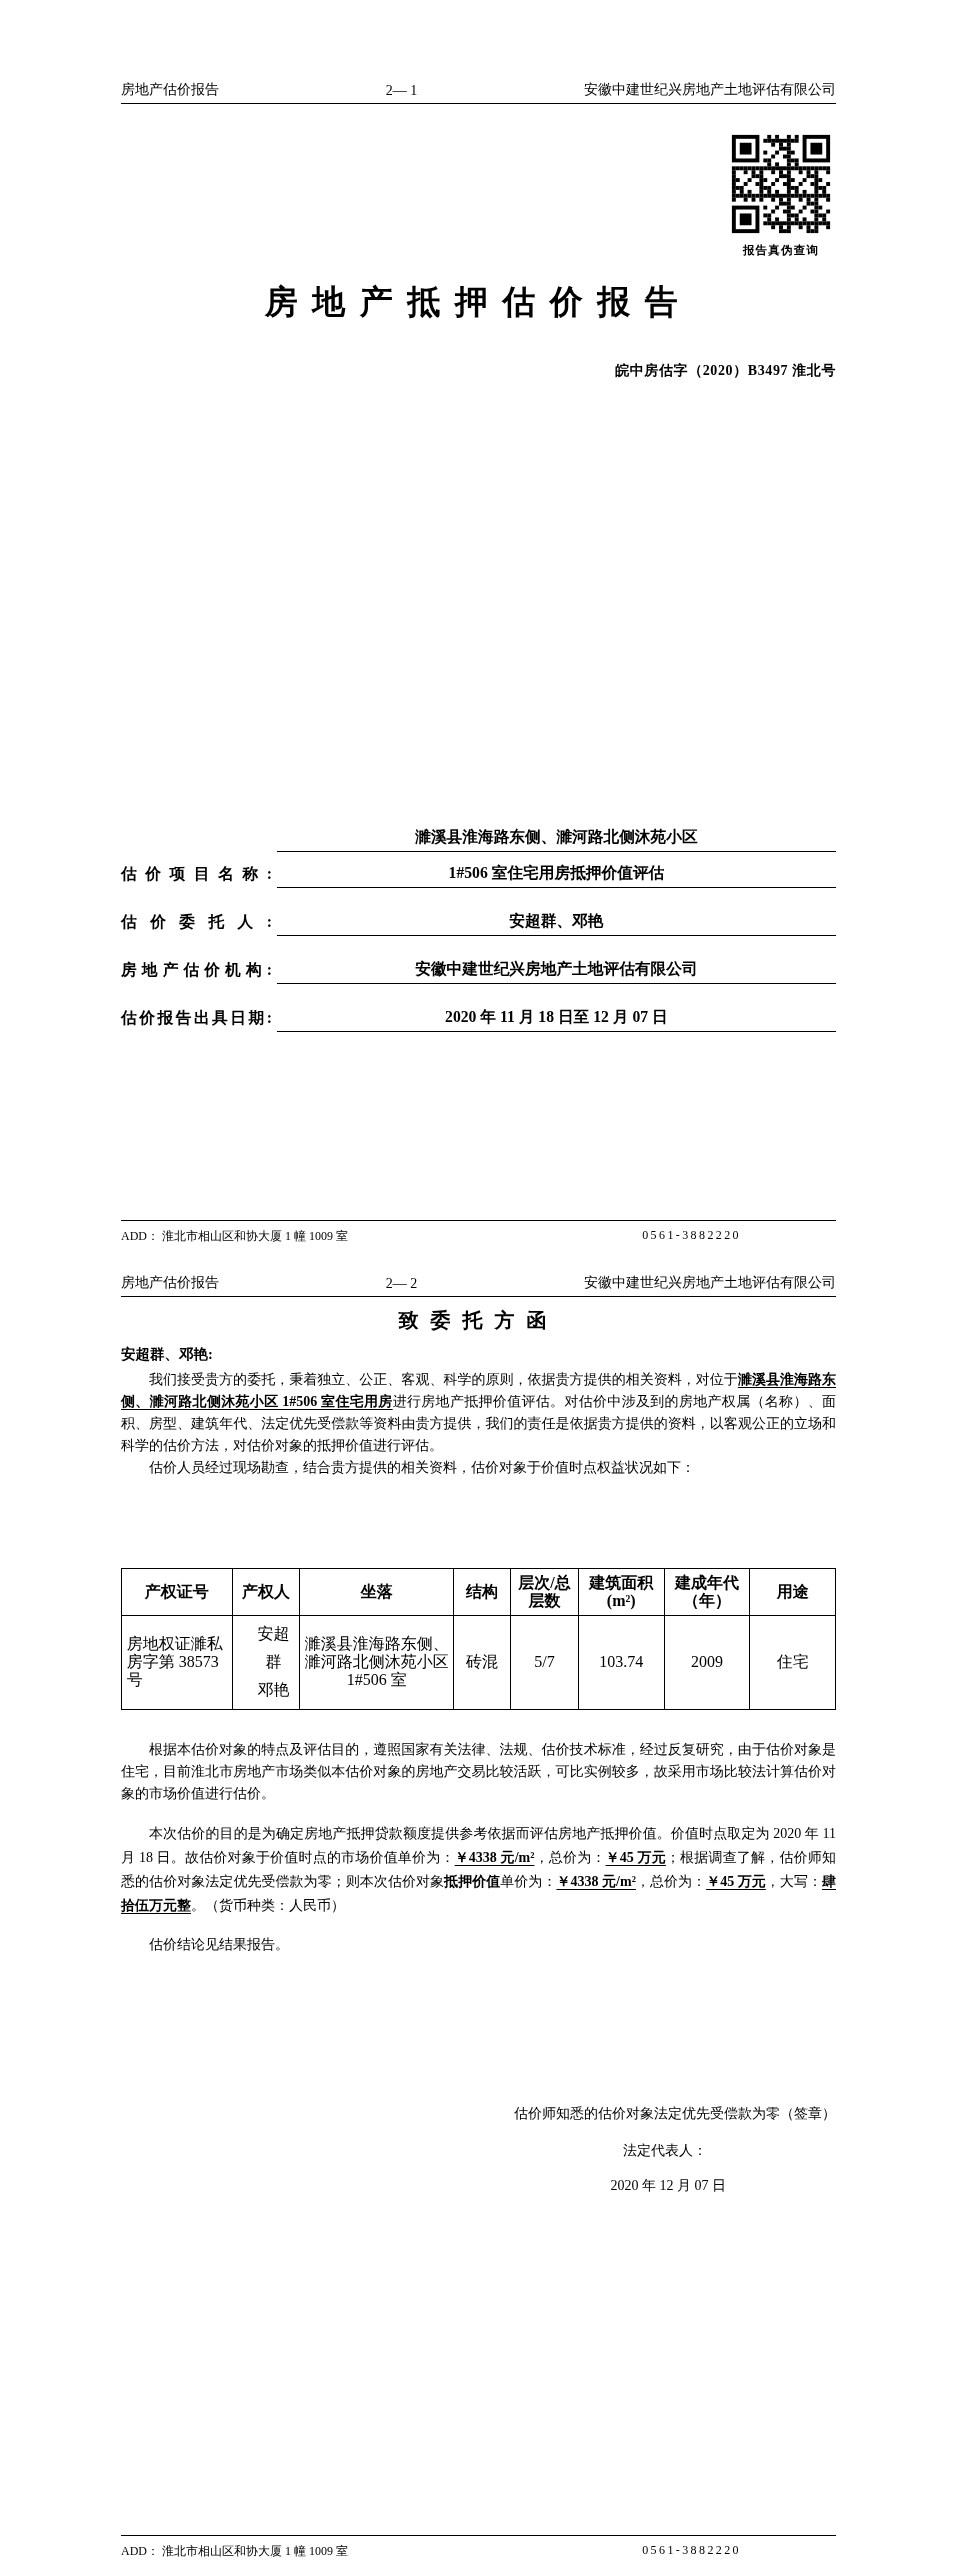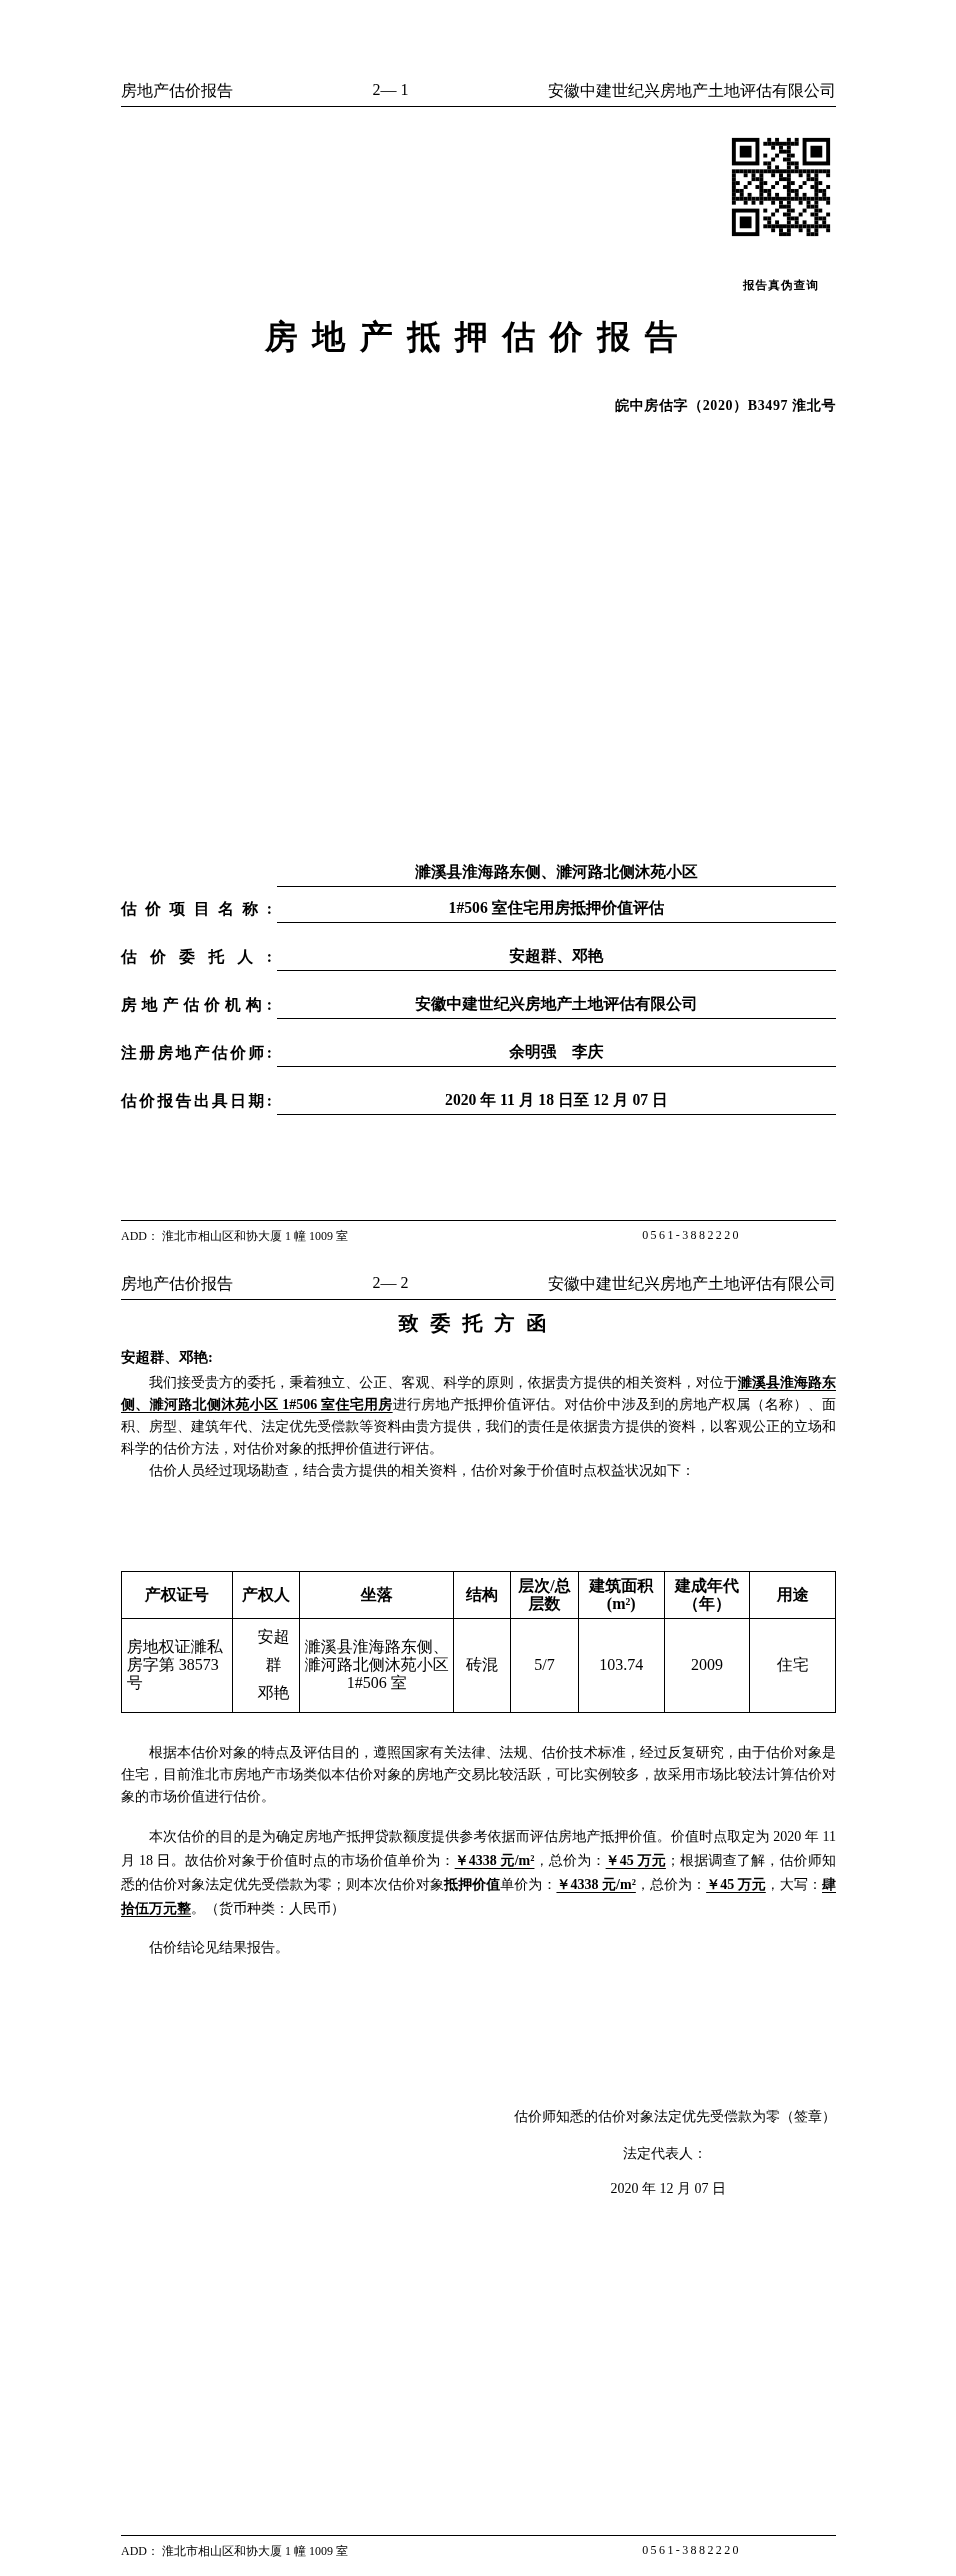--- a/index.html
+++ b/index.html
@@ -7,28 +7,28 @@
   body {
     width: 957px;
     font-family: "Liberation Serif", serif;
     color: #000;
   }
   .page { position: relative; width: 957px; padding: 0 121px; background: #fff; }
   .page-cover { height: 1261px; padding-top: 81px; }
   .page-letter { height: 1315px; padding-top: 13.3px; }
 
   .running-header {
-    display: flex; align-items: flex-start;
-    font-size: 16px; border-bottom: 0.6px solid #000; padding-bottom: 4.2px; gap: 8px;
+    display: flex; align-items: flex-end;
+    font-size: 14px; border-bottom: 0.6px solid #000; padding-bottom: 4.2px; gap: 8px;
   }
   .rh-left { flex: 0 0 auto; }
   .rh-center { flex: 1 1 auto; text-align: center; }
   .rh-right { flex: 0 0 auto; }
 
-  .qr-wrap { display: flex; flex-direction: column; align-items: flex-end; margin-top: 25px; gap: 32px; }
+  .qr-wrap { display: flex; flex-direction: column; align-items: flex-end; margin-top: 25px; }
   .qr-box { width: 110px; height: 110px; background: #fff; }
   .qr-box svg { width: 100%; height: 100%; display: block; }
   .qr-caption { width: 110px; text-align: center; font-size: 11.5px; font-weight: bold; margin-top: 3.6px; letter-spacing: 1.2px; }
 
   .main-title {
     text-align: center; font-size: 33px; font-weight: bold;
     letter-spacing: 14.5px; margin-top: 22px; white-space: nowrap;
   }
   .doc-no { text-align: right; font-size: 14px; font-weight: bold; margin-top: 37px; letter-spacing: 0.6px; }
 
@@ -350,26 +350,20 @@
       </span>
     </div>
 
     <div class="field-row">
       <span class="field-label">房地产估价机构:</span>
       <span class="field-values">
         <span class="field-value" style="display:block">安徽中建世纪兴房地产土地评估有限公司</span>
       </span>
     </div>
 
-    <div class="field-row">
-      <span class="field-label">注册房地产估价师:</span>
-      <span class="field-values">
-        <span class="field-value" style="display:block">余明强　李庆</span>
-      </span>
-    </div>
 
     <div class="field-row">
       <span class="field-label">估价报告出具日期:</span>
       <span class="field-values">
         <span class="field-value" style="display:block">2020 年 11 月 18 日至 12 月 07 日</span>
       </span>
     </div>
 
   </div>
 

